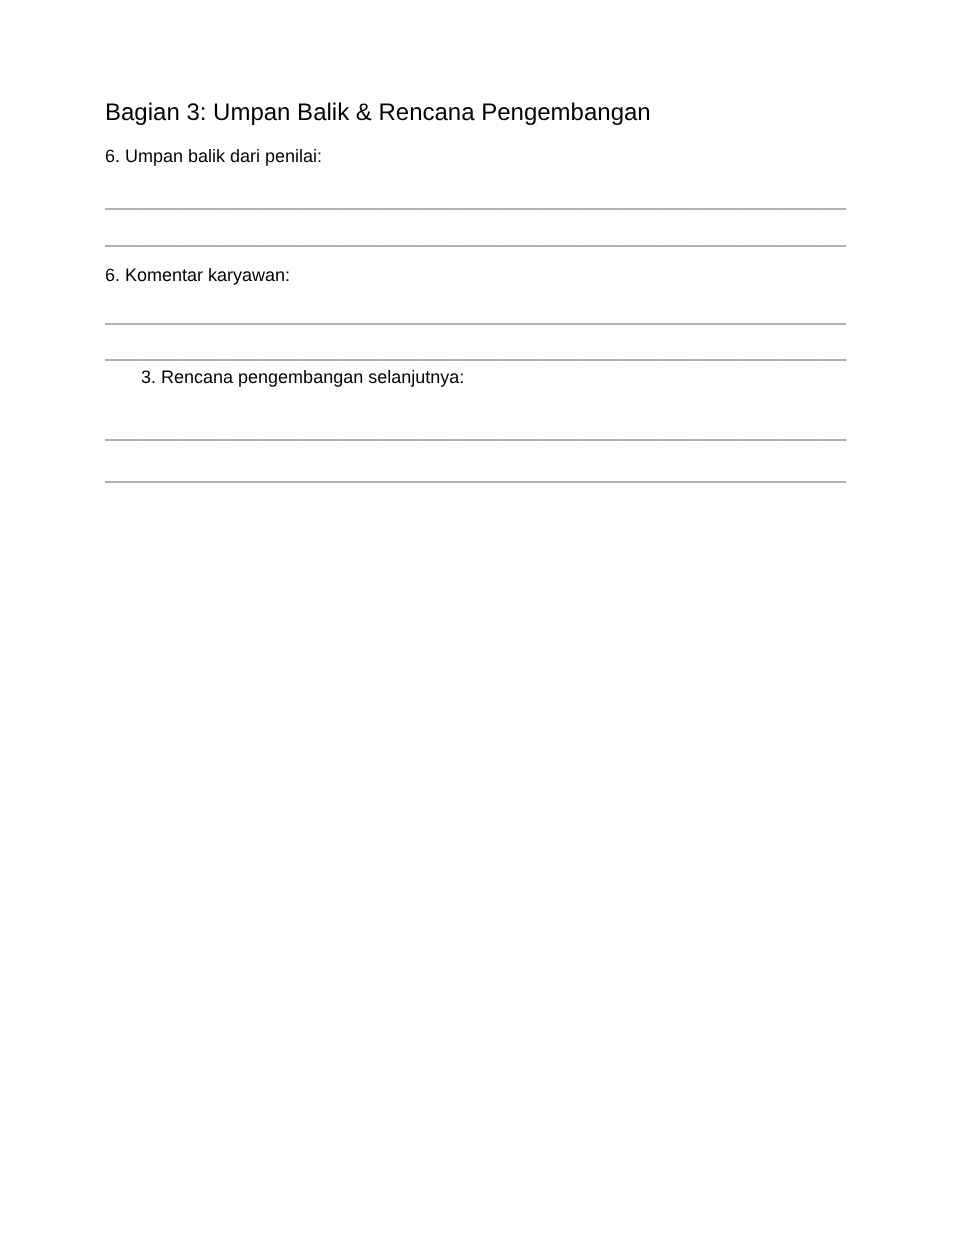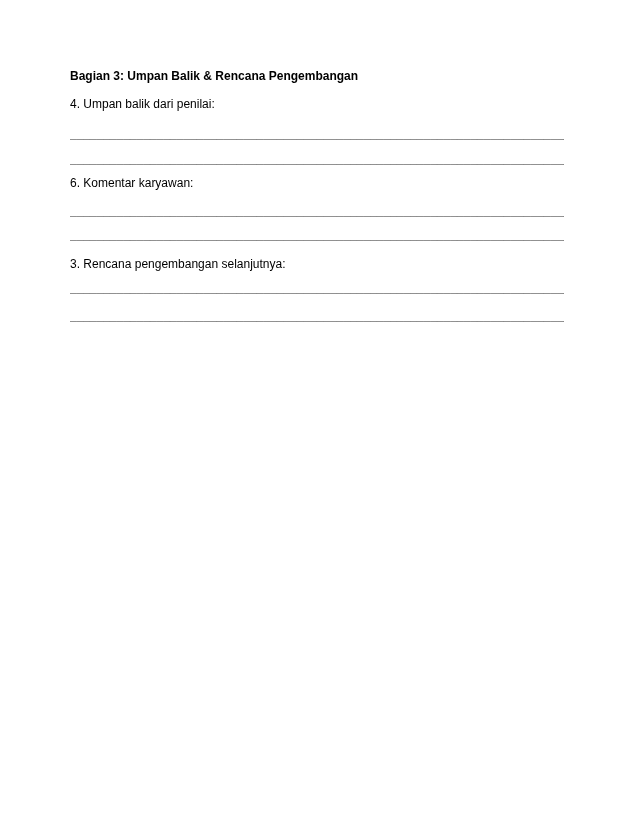--- a/index.html
+++ b/index.html
@@ -13,23 +13,23 @@
     height: 829px;
     background: #ffffff;
     font-family: "Liberation Sans", "DejaVu Sans", sans-serif;
     overflow: hidden;
   }
   .section-title {
     position: absolute;
     left: 70px;
     top: 69px;
     margin: 0;
-    font-size: 12px;
+    font-size: 16px;
     line-height: 14px;
-    font-weight: 700;
+    font-weight: 400;
     color: #000000;
     white-space: nowrap;
   }
   .q-label {
     position: absolute;
     left: 70px;
     margin: 0;
     font-size: 12px;
     line-height: 14px;
     font-weight: 400;
@@ -47,32 +47,32 @@
     line-height: 14px;
     color: #7d7d7d;
     letter-spacing: 0;
   }
   .top-97  { top: 97px; }
   .top-126 { top: 126px; }
   .top-151 { top: 151px; }
   .top-176 { top: 176px; }
   .top-203 { top: 203px; }
   .top-227 { top: 227px; }
-  .top-257 { top: 257px; }
+  .top-257 { top: 244px; margin-left: 24px; }
   .top-280 { top: 280px; }
   .top-308 { top: 308px; }
 </style>
 </head>
 <body>
 
 <div class="page">
 
   <h1 class="section-title">Bagian 3: Umpan Balik &amp; Rencana Pengembangan</h1>
 
-  <div class="q-label top-97">4. Umpan balik dari penilai:</div>
+  <div class="q-label top-97">6. Umpan balik dari penilai:</div>
   <div class="answer-line top-126">________________________________________________________________________________</div>
   <div class="answer-line top-151">________________________________________________________________________________</div>
 
   <div class="q-label top-176">6. Komentar karyawan:</div>
   <div class="answer-line top-203">________________________________________________________________________________</div>
   <div class="answer-line top-227">________________________________________________________________________________</div>
 
   <div class="q-label top-257">3. Rencana pengembangan selanjutnya:</div>
   <div class="answer-line top-280">________________________________________________________________________________</div>
   <div class="answer-line top-308">________________________________________________________________________________</div>

